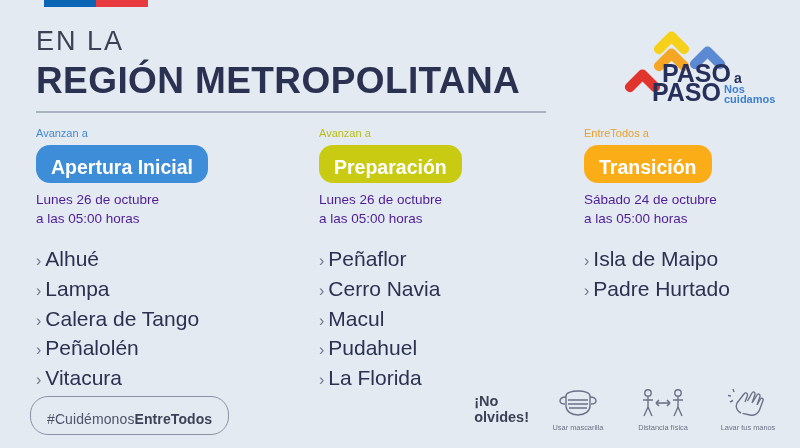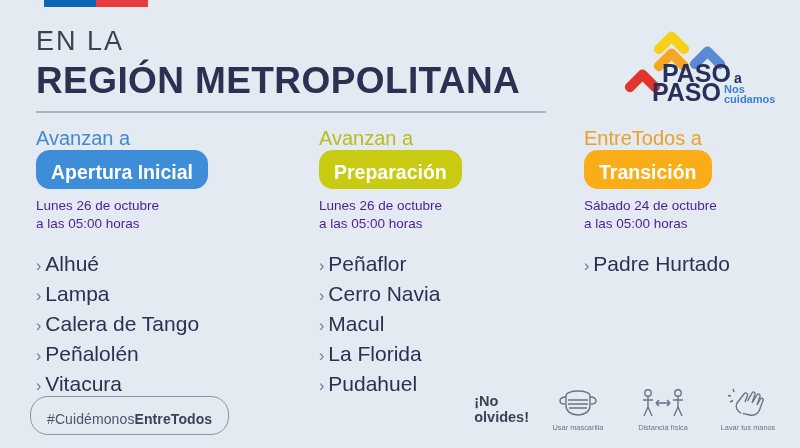--- a/index.html
+++ b/index.html
@@ -56,23 +56,24 @@
     position: absolute; left: 36px; top: 127px;
     width: 750px;
     display: flex;
   }
   .col { }
   .col-1 { width: 283px; }
   .col-2 { width: 265px; }
   .col-3 { width: 202px; }
 
   .kicker {
-    font-size: 20px;
+    font-size: 11px;
     font-weight: 400;
     line-height: 1.15;
+    margin-bottom: 5px;
   }
   .kicker.blue   { color: #4389cf; }
   .kicker.green  { color: #b9bd1b; }
   .kicker.orange { color: #e9a02c; }
 
   .badge {
     display: inline-block;
     color: #ffffff;
     font-size: 19.5px;
     font-weight: 700;
@@ -208,33 +209,34 @@
       <div class="kicker green">Avanzan a</div>
       <div class="badge green">Preparación</div>
       <div class="when">
         <div>Lunes 26 de octubre</div>
         <div>a las 05:00 horas</div>
       </div>
       <div class="comunas">
         <div class="comuna"><span class="chev">›</span><span>Peñaflor</span></div>
         <div class="comuna"><span class="chev">›</span><span>Cerro Navia</span></div>
         <div class="comuna"><span class="chev">›</span><span>Macul</span></div>
+        <div class="comuna"><span class="chev">›</span><span>Pudahuel</span></div>
         <div class="comuna"><span class="chev">›</span><span>La Florida</span></div>
-        <div class="comuna"><span class="chev">›</span><span>Pudahuel</span></div>
       </div>
     </div>
 
     <div class="col col-3">
       <div class="kicker orange">EntreTodos a</div>
       <div class="badge orange">Transición</div>
       <div class="when">
         <div>Sábado 24 de octubre</div>
         <div>a las 05:00 horas</div>
       </div>
       <div class="comunas">
+        <div class="comuna"><span class="chev">›</span><span>Isla de Maipo</span></div>
         <div class="comuna"><span class="chev">›</span><span>Padre Hurtado</span></div>
       </div>
     </div>
 
   </div>
 
   <div class="hashtag">
     <span>#Cuidémonos</span><b>EntreTodos</b>
   </div>
 

